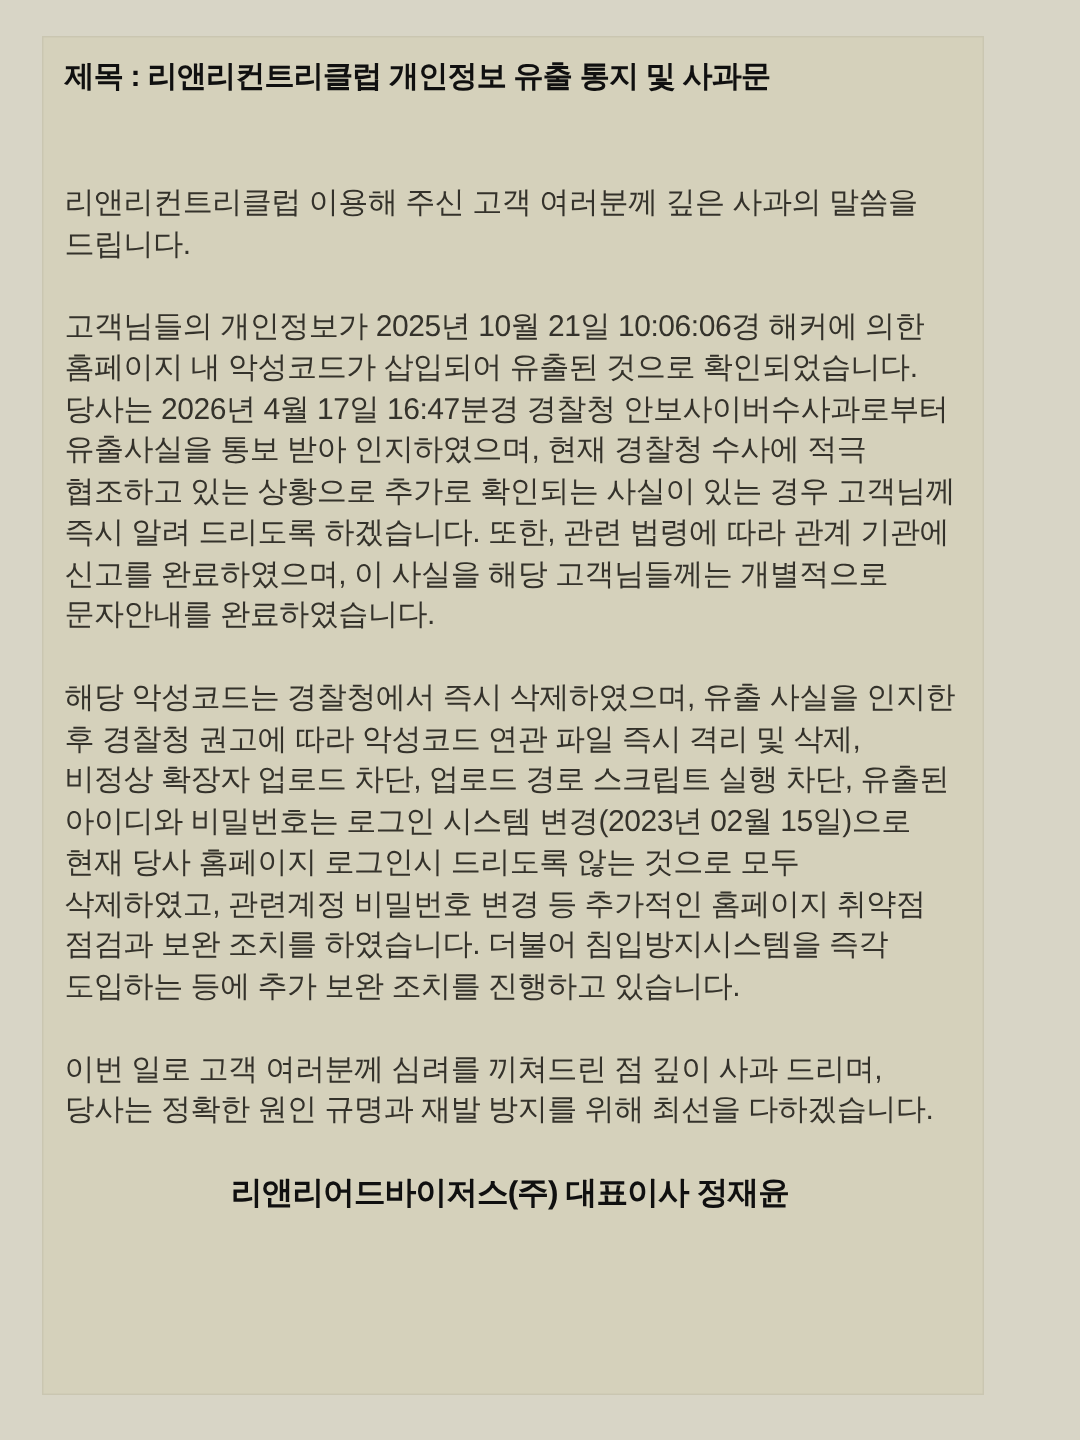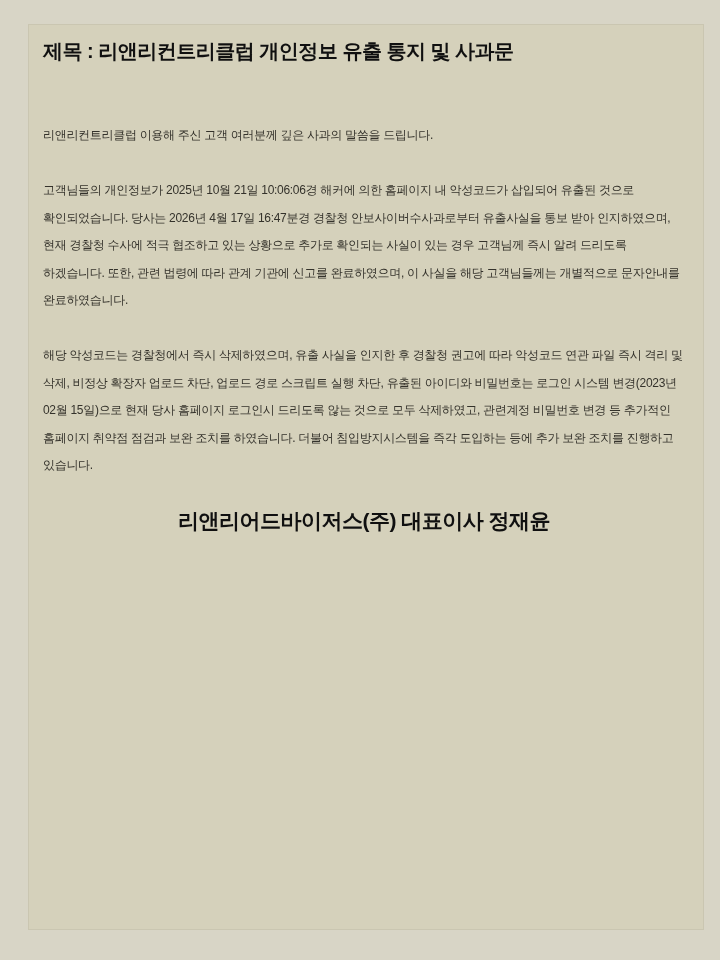--- a/index.html
+++ b/index.html
@@ -12,36 +12,36 @@
     position: relative;
     background: #d8d5c6;
     font-family: "Liberation Sans", sans-serif;
     overflow: hidden;
   }
   .notice-box {
     box-sizing: border-box;
     position: absolute;
     left: 28px;
     top: 24px;
-    width: 676px;
+    width: 628px;
     height: 906px;
     background: #d5d1bb;
     border: 1px solid rgba(0,0,0,0.05);
     padding: 12px 18px 14px 14px;
   }
   .notice-title {
     font-size: 20px;
     line-height: 28px;
     font-weight: bold;
     color: #101010;
     letter-spacing: -0.5px;
     margin: 0 0 57px 0;
   }
   .notice-paragraph {
-    font-size: 12px;
+    font-size: 20px;
     line-height: 27.5px;
     color: #34322b;
     letter-spacing: -0.3px;
     word-break: keep-all;
     margin: 0 0 27.5px 0;
   }
   .notice-signature {
     font-size: 21px;
     line-height: 28px;
     font-weight: bold;
@@ -58,15 +58,16 @@
   <h1 class="notice-title">제목 : 리앤리컨트리클럽 개인정보 유출 통지 및 사과문</h1>
 
   <p class="notice-paragraph">리앤리컨트리클럽 이용해 주신 고객 여러분께 깊은 사과의 말씀을 드립니다.</p>
 
   <p class="notice-paragraph">고객님들의 개인정보가 2025년 10월 21일 10:06:06경 해커에 의한 홈페이지 내 악성코드가 삽입되어 유출된 것으로 확인되었습니다. 당사는 2026년 4월 17일 16:47분경 경찰청 안보사이버수사과로부터 유출사실을 통보 받아 인지하였으며, 현재 경찰청 수사에 적극 협조하고 있는 상황으로 추가로 확인되는 사실이 있는 경우 고객님께 즉시 알려 드리도록 하겠습니다. 또한, 관련 법령에 따라 관계 기관에 신고를 완료하였으며, 이 사실을 해당 고객님들께는 개별적으로 문자안내를 완료하였습니다.</p>
 
 
   <p class="notice-paragraph">해당 악성코드는 경찰청에서 즉시 삭제하였으며, 유출 사실을 인지한 후 경찰청 권고에 따라 악성코드 연관 파일 즉시 격리 및 삭제, 비정상 확장자 업로드 차단, 업로드 경로 스크립트 실행 차단, 유출된 아이디와 비밀번호는 로그인 시스템 변경(2023년 02월 15일)으로 현재 당사 홈페이지 로그인시 드리도록 않는 것으로 모두 삭제하였고, 관련계정 비밀번호 변경 등 추가적인 홈페이지 취약점 점검과 보완 조치를 하였습니다. 더불어 침입방지시스템을 즉각 도입하는 등에 추가 보완 조치를 진행하고 있습니다.</p>
 
 
+  <p class="notice-paragraph">이번 일로 고객 여러분께 심려를 끼쳐드린 점 깊이 사과 드리며, 당사는 정확한 원인 규명과 재발 방지를 위해 최선을 다하겠습니다.</p>
 
   <div class="notice-signature">리앤리어드바이저스(주) 대표이사 정재윤</div>
 </div>
 
 </body></html>

